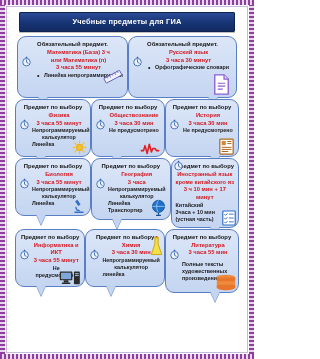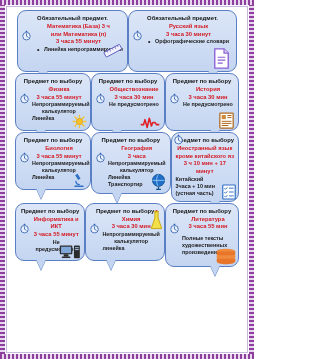--- a/index.html
+++ b/index.html
@@ -98,20 +98,21 @@
   .pc{right:3px;bottom:1px;}
   .flask{right:1px;top:6px;}
   .books{right:1px;bottom:1px;}
 </style>
 </head>
 <body>
 
 <div class="frame">
  <div class="inner">
 
+  <div class="title-bar">Учебные предметы  для ГИА</div>
 
   <div class="row r1">
 
     <div class="bubble b-w1">
       <div class="hd">Обязательный предмет.</div>
       <div class="body-wrap with-clock">
         <svg class="clock" viewBox="0 0 24 24">
           <circle cx="12" cy="13.5" r="8.2" fill="#eaf1fc" stroke="#2d5fae" stroke-width="1.8"></circle>
           <rect x="10" y="1.6" width="4" height="2.6" rx="1" fill="#2d5fae"></rect>
           <path d="M12 8.5V13.5L15.6 15.8" stroke="#2d5fae" stroke-width="1.8" fill="none" stroke-linecap="round"></path>

